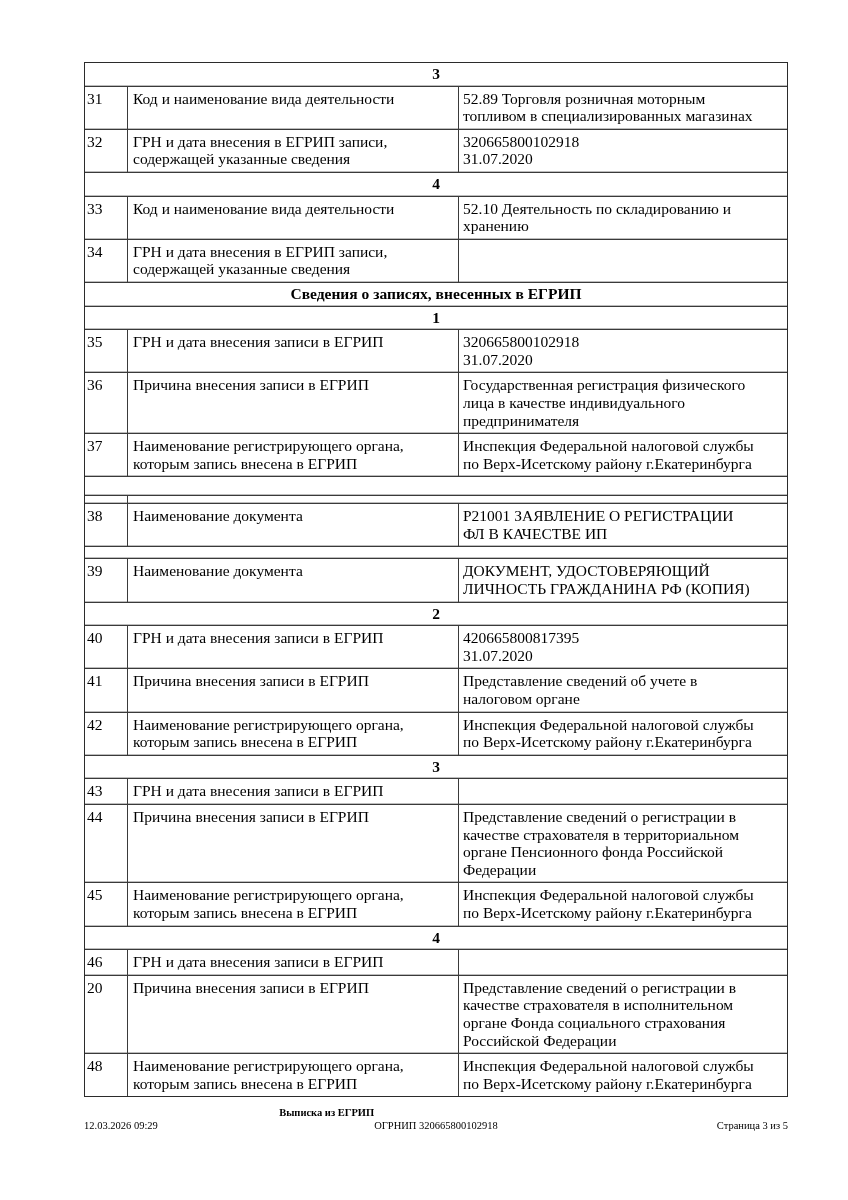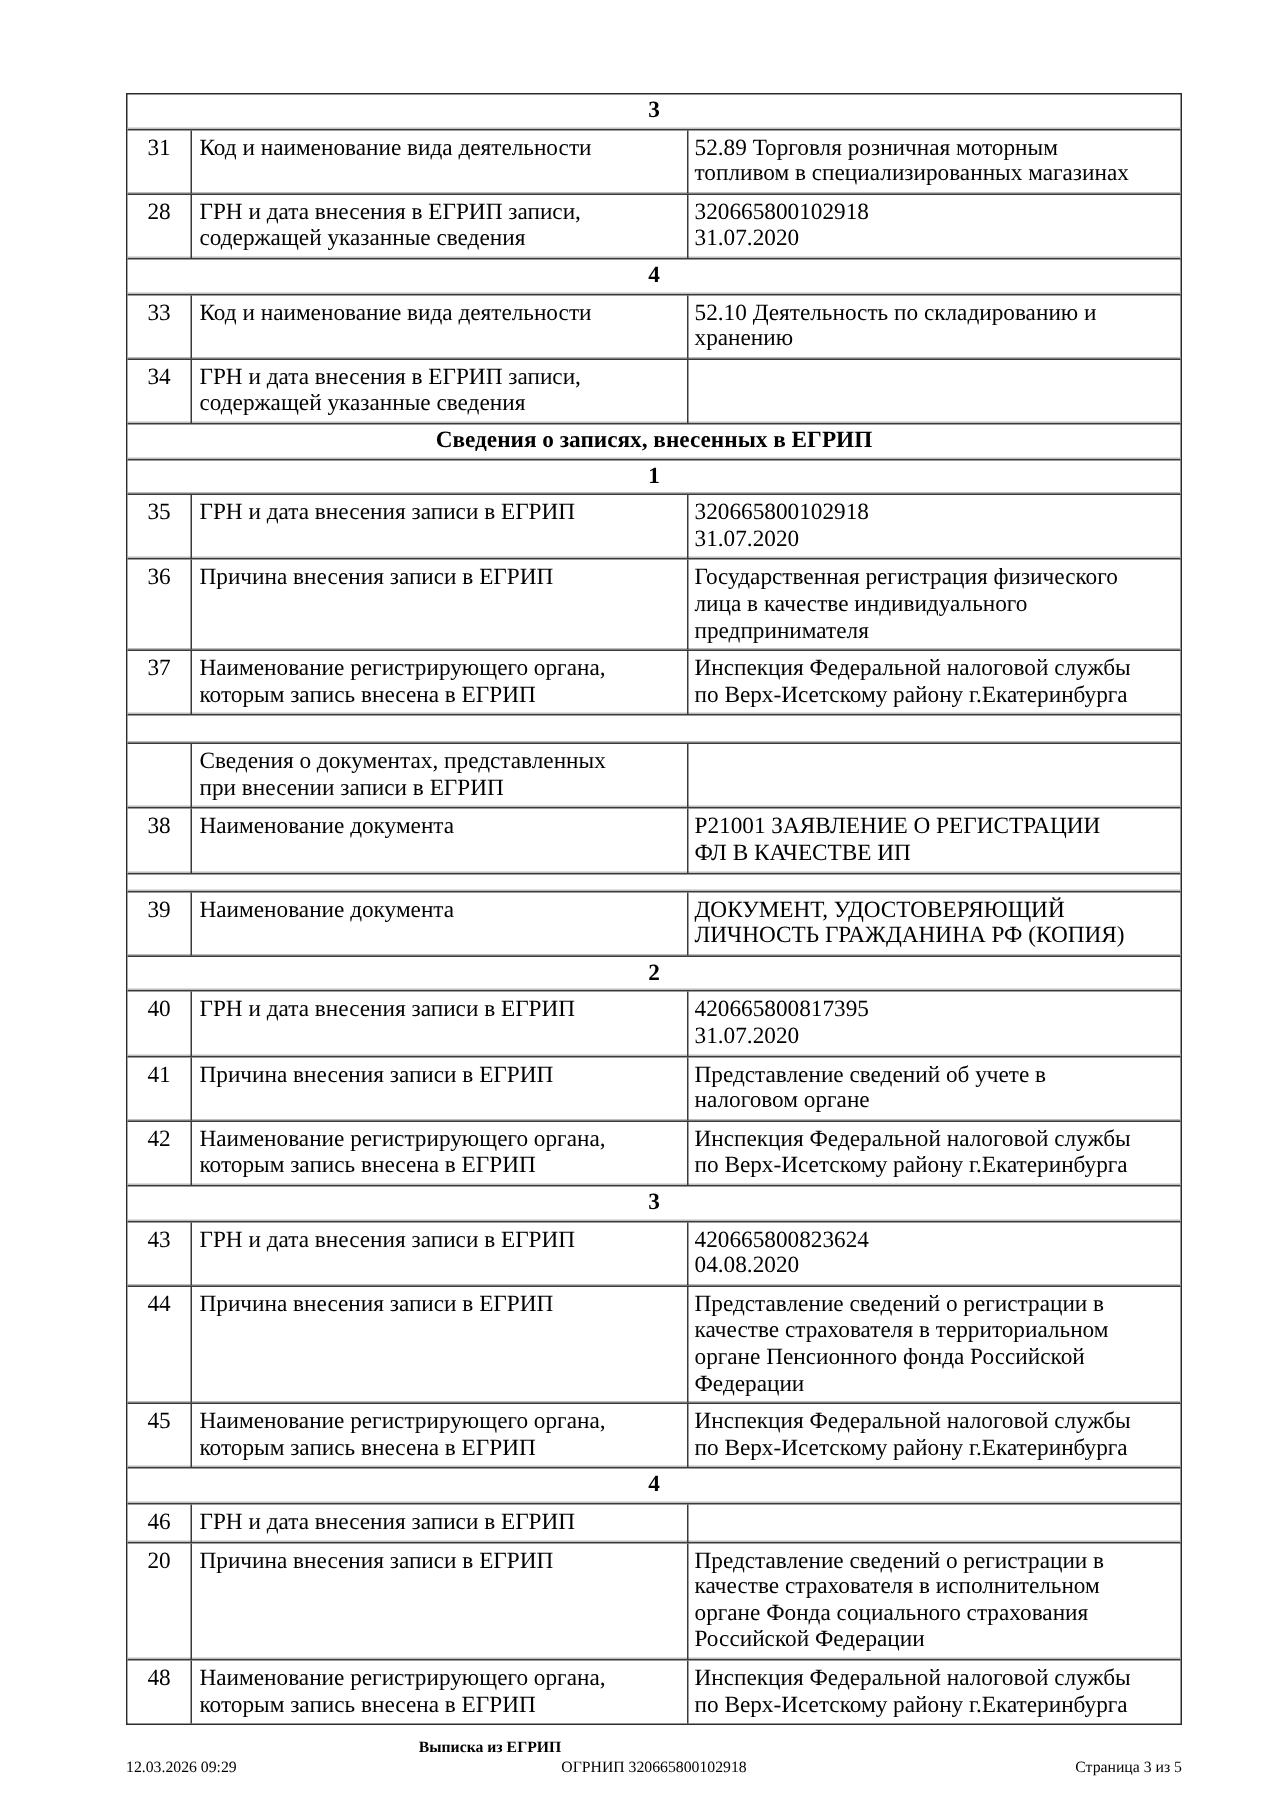--- a/index.html
+++ b/index.html
@@ -34,21 +34,20 @@
   .trow:first-child {
     border-top: none;
     box-shadow: none;
   }
   .cell {
     box-sizing: border-box;
     padding: 3px 4px 4px 4px;
   }
   .cell.num {
     flex: 0 0 43px;
-    text-align: center;
     border-right: 1px solid #3a3a3a;
     padding: 3px 2px 4px 2px;
   }
   .cell.label {
     flex: 0 0 331px;
     border-right: 1px solid #3a3a3a;
     padding-left: 5px;
     white-space: pre-line;
   }
   .cell.value {
@@ -90,21 +89,21 @@
       <div class="trow section">
         <div class="cell">3</div>
       </div>
       <div class="trow">
         <div class="cell num">31</div>
         <div class="cell label">Код и наименование вида деятельности</div>
         <div class="cell value">52.89 Торговля розничная моторным
 топливом в специализированных магазинах</div>
       </div>
       <div class="trow">
-        <div class="cell num">28</div>
+        <div class="cell num">32</div>
         <div class="cell label">ГРН и дата внесения в ЕГРИП записи,
 содержащей указанные сведения</div>
         <div class="cell value">320665800102918
 31.07.2020</div>
       </div>
       <div class="trow section">
         <div class="cell">4</div>
       </div>
       <div class="trow">
         <div class="cell num">33</div>
@@ -139,22 +138,20 @@
       <div class="trow">
         <div class="cell num">37</div>
         <div class="cell label">Наименование регистрирующего органа,
 которым запись внесена в ЕГРИП</div>
         <div class="cell value">Инспекция Федеральной налоговой службы
 по Верх-Исетскому району г.Екатеринбурга</div>
       </div>
       <div class="trow blank"></div>
       <div class="trow">
         <div class="cell num"></div>
-        <div class="cell label">Сведения о документах, представленных
-при внесении записи в ЕГРИП</div>
         <div class="cell value"></div>
       </div>
       <div class="trow">
         <div class="cell num">38</div>
         <div class="cell label">Наименование документа</div>
         <div class="cell value">Р21001 ЗАЯВЛЕНИЕ О РЕГИСТРАЦИИ
 ФЛ В КАЧЕСТВЕ ИП</div>
       </div>
       <div class="trow blank small"></div>
       <div class="trow">
@@ -184,22 +181,20 @@
 которым запись внесена в ЕГРИП</div>
         <div class="cell value">Инспекция Федеральной налоговой службы
 по Верх-Исетскому району г.Екатеринбурга</div>
       </div>
       <div class="trow section">
         <div class="cell">3</div>
       </div>
       <div class="trow">
         <div class="cell num">43</div>
         <div class="cell label">ГРН и дата внесения записи в ЕГРИП</div>
-        <div class="cell value">420665800823624
-04.08.2020</div>
       </div>
       <div class="trow">
         <div class="cell num">44</div>
         <div class="cell label">Причина внесения записи в ЕГРИП</div>
         <div class="cell value">Представление сведений о регистрации в
 качестве страхователя в территориальном
 органе Пенсионного фонда Российской
 Федерации</div>
       </div>
       <div class="trow">

